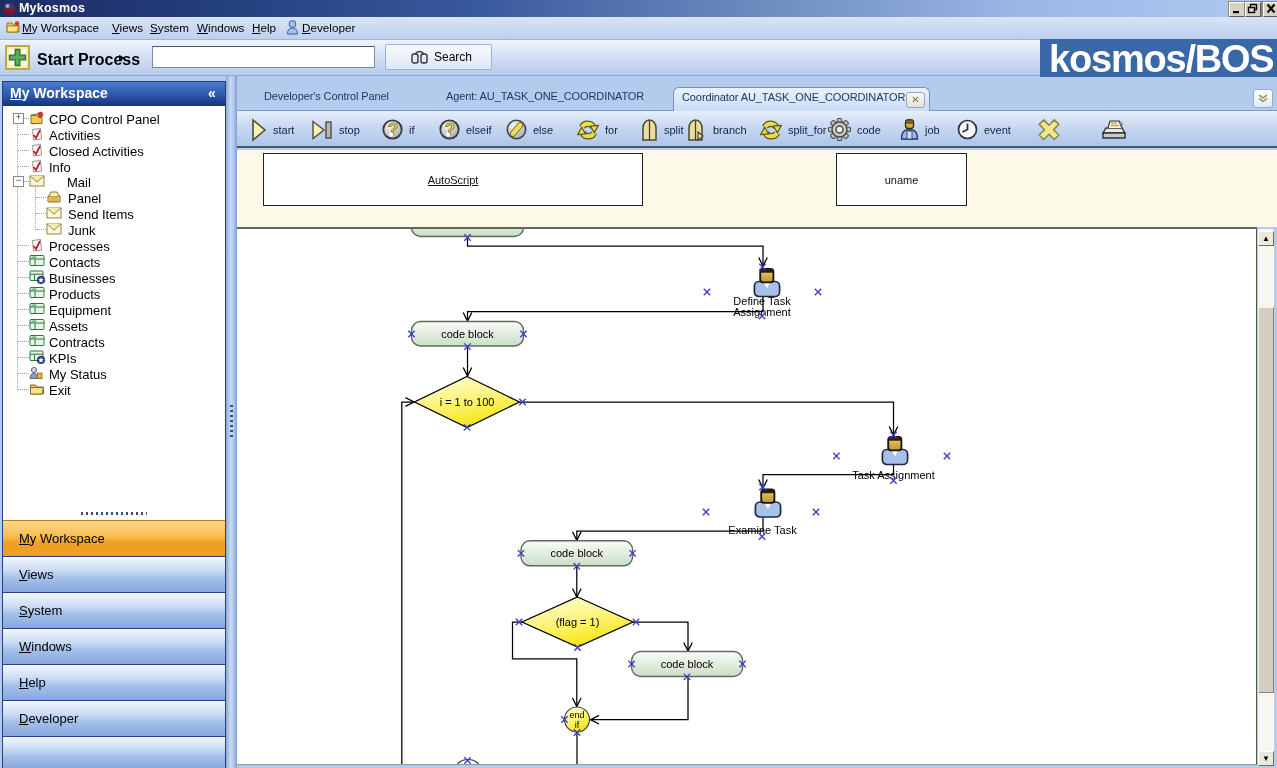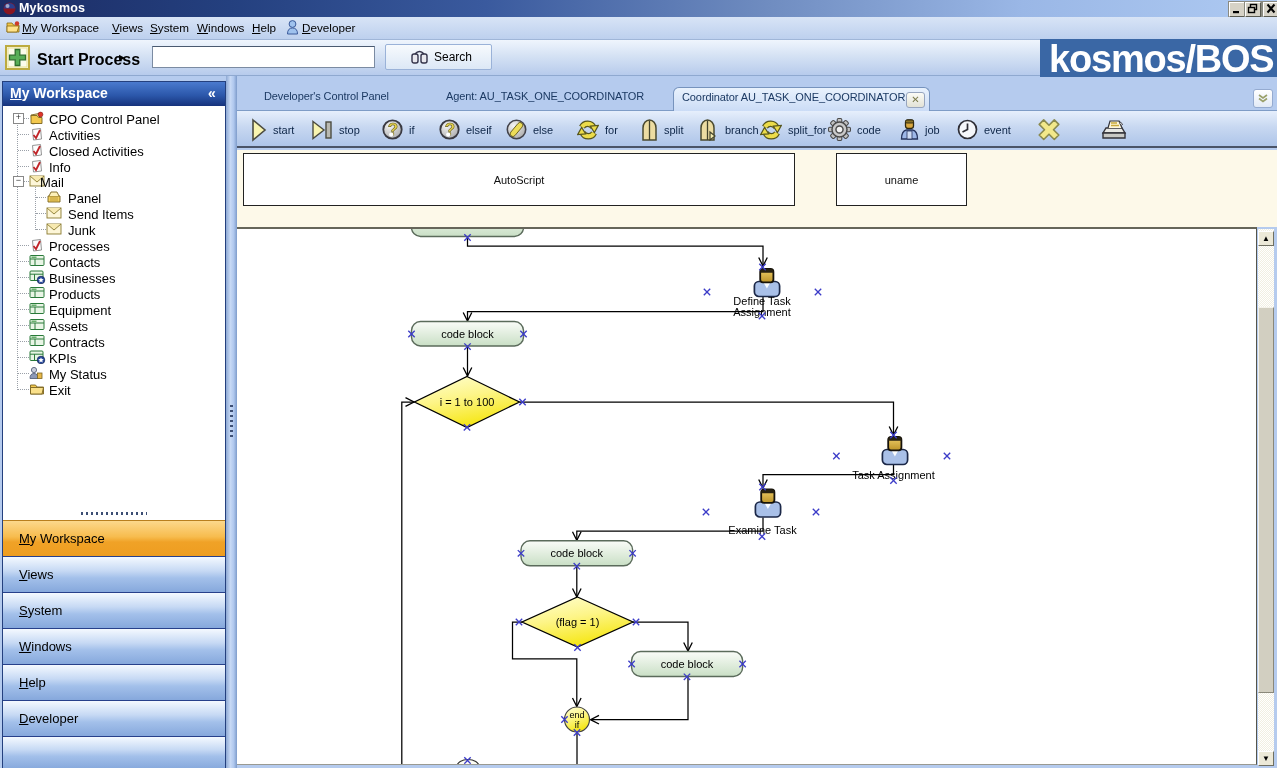--- a/index.html
+++ b/index.html
@@ -170,21 +170,21 @@
           </svg></span>
 <span class="lbl" style="left:46px">Info</span>
 </div>
 <div class="trow" style="top:92px">
 <div class="abs" style="left:15px;top:7px;width:11px;height:1px;border-top:1px dotted #9aa0a8"></div>
 <div class="pm" style="left:10px;top:2px;">−</div>
 <span class="abs" style="left:26px;top:0px;line-height:0"><svg width="16" height="13" viewBox="0 0 16 13">
             <rect x="1" y="2" width="14" height="10" fill="#fdf6d8" stroke="#8a7a30" stroke-width="0.9"></rect>
             <path d="M1,2 l7,6 7,-6" fill="#f7e9b0" stroke="#8a7a30" stroke-width="0.9"></path>
           </svg></span>
-<span class="lbl" style="left:37px">Mail</span>
+<span class="lbl" style="left:64px">Mail</span>
 </div>
 <div class="trow" style="top:108px">
 <div class="abs" style="left:33px;top:7px;width:10px;height:1px;border-top:1px dotted #9aa0a8"></div>
 <span class="abs" style="left:43px;top:0px;line-height:0"><svg width="16" height="14" viewBox="0 0 16 14">
             <path d="M2,6 h12 v6 H2 z" fill="#f3cf5e" stroke="#7a6420" stroke-width="0.9"></path>
             <path d="M3,6 l2,-4 h6 l2,4" fill="#fdf0b8" stroke="#7a6420" stroke-width="0.9"></path>
             <path d="M4,8 h8 M4,10 h8" stroke="#b89a40" stroke-width="0.9"></path>
           </svg></span>
 <span class="lbl" style="left:65px">Panel</span>
 </div>
@@ -395,21 +395,21 @@
       </svg>
       <span>for</span>
     </div>
 <div class="titem" style="left:404px">
       <svg width="17" height="23" viewBox="0 0 17 23">
         <path d="M2,22 V10 a6.5,8 0 0 1 13,0 V22 z" fill="#ecdca2" stroke="#4a4a30" stroke-width="1.5"></path>
         <path d="M8.5,2.5 V22" stroke="#43432b" stroke-width="1.3"></path>
       </svg>
       <span>split</span>
     </div>
-<div class="titem" style="left:462px">
+<div class="titem" style="left:450px">
       <svg width="20" height="23" viewBox="0 0 20 23">
         <path d="M2,22 V10 a6.5,8 0 0 1 13,0 V22 z" fill="#ecdca2" stroke="#4a4a30" stroke-width="1.5"></path>
         <path d="M8.5,2.5 V22" stroke="#43432b" stroke-width="1.3"></path>
         <path d="M11,14 l5,4 -5,4 z" fill="#f4ecb0" stroke="#43432b" stroke-width="1.2"></path>
       </svg>
       <span>branch</span>
     </div>
 <div class="titem" style="left:523px">
       <svg width="22" height="22" viewBox="0 0 22 22">
         <path d="M5.0,8.2 A6.3,6.3 0 0 1 16.4,8.4" fill="none" stroke="#56561e" stroke-width="6.4"></path>
@@ -462,21 +462,21 @@
         <path d="M6,10 h16 l3,5 H3 z" fill="#e8e8e4" stroke="#33333a" stroke-width="1.4"></path>
         <path d="M3,15 h22 v5 H3 z" fill="#c9c9c5" stroke="#33333a" stroke-width="1.4"></path>
         <path d="M8,10 l2,-7 9,0 3,7" fill="#fdf6da" stroke="#33333a" stroke-width="1.2"></path>
         <path d="M11,5 h6 M11,7.5 h8" stroke="#c9a93a" stroke-width="1.6"></path>
         <path d="M19,3 l3.5,3 -1,1.5" fill="#fff" stroke="#33333a" stroke-width="1"></path>
       </svg>
     </div>
 </div>
 
 <div class="abs" id="beige">
- <div class="hcell" style="left:6px;width:552px;">AutoScript</div>
+ <div class="hcell" style="left:26px;width:380px;text-decoration:underline;">AutoScript</div>
  <div class="hcell" style="left:599px;width:131px;">uname</div>
 </div>
 
 <div class="abs" id="canvas">
 <svg id="flow" width="1019" height="535" viewBox="0 0 1019 535" style="position:absolute;left:0;top:0">
 <defs>
 <linearGradient id="gG" x1="0" y1="0" x2="0" y2="1">
           <stop offset="0" stop-color="#fafcf8"></stop>
           <stop offset="1" stop-color="#c9dfc5"></stop>
         </linearGradient>

